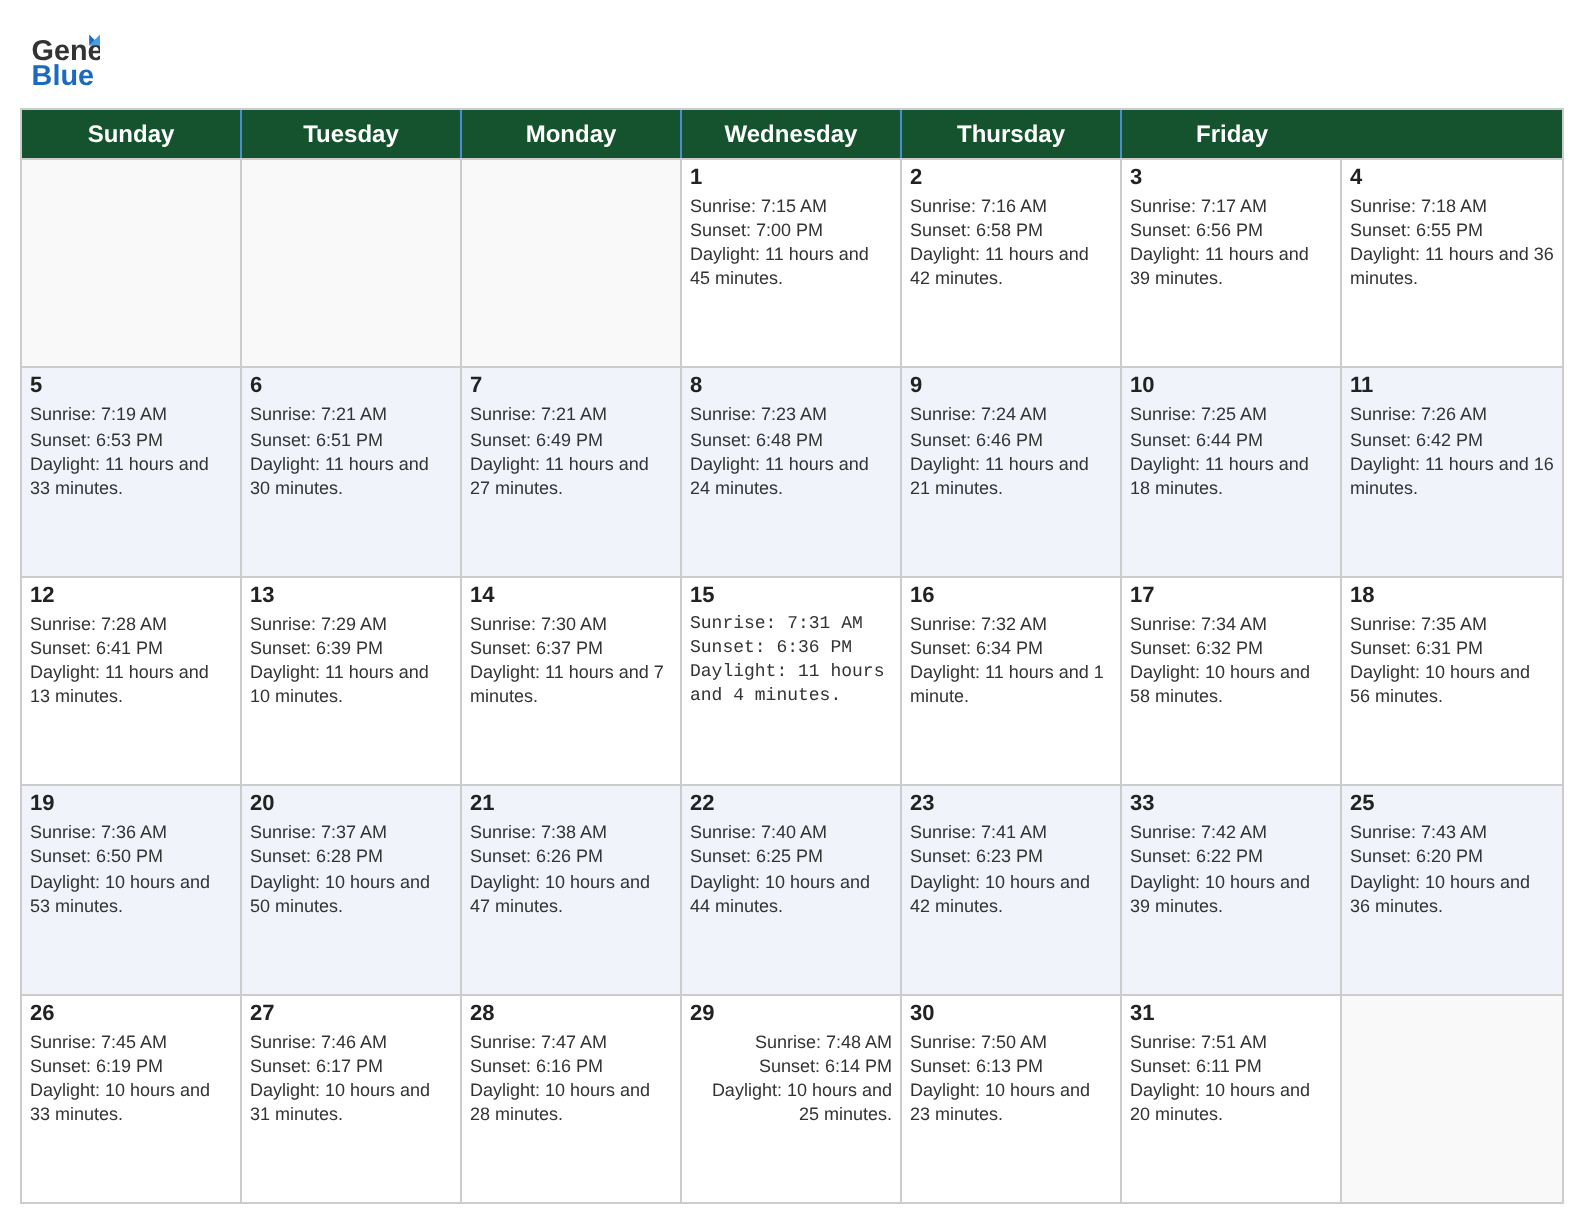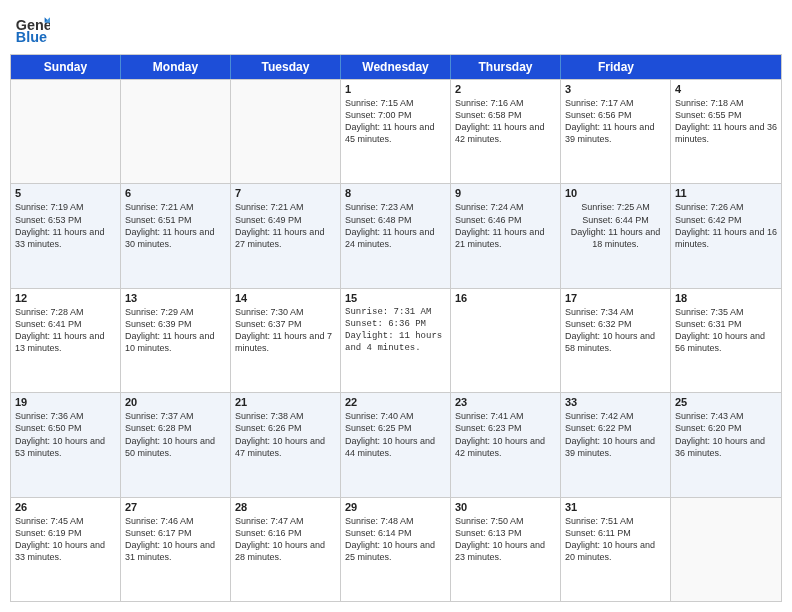--- a/index.html
+++ b/index.html
@@ -47,21 +47,21 @@
     }
     .calendar {
       flex: 1;
       display: flex;
       flex-direction: column;
       border: 1px solid #ccc;
     }
     .cal-header {
       display: grid;
       grid-template-columns: repeat(7, 1fr);
-      background: #1d4ed8;
+      background: #14532d;
     }
     .cal-header-cell {
       color: #fff;
       font-size: 12px;
       font-weight: bold;
       padding: 5px 4px;
       text-align: center;
       border-right: 1px solid #4a8dd5;
     }
     .cal-header-cell:last-child { border-right: none; }
@@ -117,22 +117,22 @@
     </div>
     <div class="title-block">
       <div class="month-title"></div>
       <div class="location"></div>
     </div>
   </div>
 
   <div class="calendar">
     <div class="cal-header">
     <div class="cal-header-cell">Sunday</div>
+        <div class="cal-header-cell">Tuesday</div>
         <div class="cal-header-cell">Monday</div>
-        <div class="cal-header-cell">Tuesday</div>
         <div class="cal-header-cell">Wednesday</div>
         <div class="cal-header-cell">Thursday</div>
         <div class="cal-header-cell">Friday</div>
       </div>
     <div class="cal-body">
     <div class="cal-row">
           <div class="cal-cell empty"></div>
           <div class="cal-cell empty"></div>
           <div class="cal-cell empty"></div>
           <div class="cal-cell">
@@ -186,21 +186,21 @@
 Daylight: 11 hours and 24 minutes.</div>
           </div>
           <div class="cal-cell">
             <div class="day-num">9</div>
             <div class="cell-info" style="white-space: pre-line;">Sunrise: 7:24 AM
 Sunset: 6:46 PM
 Daylight: 11 hours and 21 minutes.</div>
           </div>
           <div class="cal-cell">
             <div class="day-num">10</div>
-            <div class="cell-info" style="white-space: pre-line; text-align: center;">Sunrise: 7:25 AM
+            <div class="cell-info" style="white-space: pre-line;">Sunrise: 7:25 AM
 Sunset: 6:44 PM
 Daylight: 11 hours and 18 minutes.</div>
           </div>
           <div class="cal-cell">
             <div class="day-num">11</div>
             <div class="cell-info" style="white-space: pre-line;">Sunrise: 7:26 AM
 Sunset: 6:42 PM
 Daylight: 11 hours and 16 minutes.</div>
           </div>
         </div>
@@ -224,20 +224,23 @@
 Daylight: 11 hours and 7 minutes.</div>
           </div>
           <div class="cal-cell">
             <div class="day-num">15</div>
             <div class="cell-info" style="white-space: pre-line; font-family: Liberation Mono, monospace;">Sunrise: 7:31 AM
 Sunset: 6:36 PM
 Daylight: 11 hours and 4 minutes.</div>
           </div>
           <div class="cal-cell">
             <div class="day-num">16</div>
+            <div class="cell-info" style="white-space: pre-line;">Sunrise: 7:32 AM
+Sunset: 6:34 PM
+Daylight: 11 hours and 1 minute.</div>
           </div>
           <div class="cal-cell">
             <div class="day-num">17</div>
             <div class="cell-info" style="white-space: pre-line;">Sunrise: 7:34 AM
 Sunset: 6:32 PM
 Daylight: 10 hours and 58 minutes.</div>
           </div>
           <div class="cal-cell">
             <div class="day-num">18</div>
             <div class="cell-info" style="white-space: pre-line;">Sunrise: 7:35 AM
@@ -303,21 +306,21 @@
 Daylight: 10 hours and 31 minutes.</div>
           </div>
           <div class="cal-cell">
             <div class="day-num">28</div>
             <div class="cell-info" style="white-space: pre-line;">Sunrise: 7:47 AM
 Sunset: 6:16 PM
 Daylight: 10 hours and 28 minutes.</div>
           </div>
           <div class="cal-cell">
             <div class="day-num">29</div>
-            <div class="cell-info" style="white-space: pre-line;">Sunrise: 7:48 AM
+            <div class="cell-info" style="white-space: pre-line; text-align: right;">Sunrise: 7:48 AM
 Sunset: 6:14 PM
 Daylight: 10 hours and 25 minutes.</div>
           </div>
           <div class="cal-cell">
             <div class="day-num">30</div>
             <div class="cell-info" style="white-space: pre-line;">Sunrise: 7:50 AM
 Sunset: 6:13 PM
 Daylight: 10 hours and 23 minutes.</div>
           </div>
           <div class="cal-cell">

